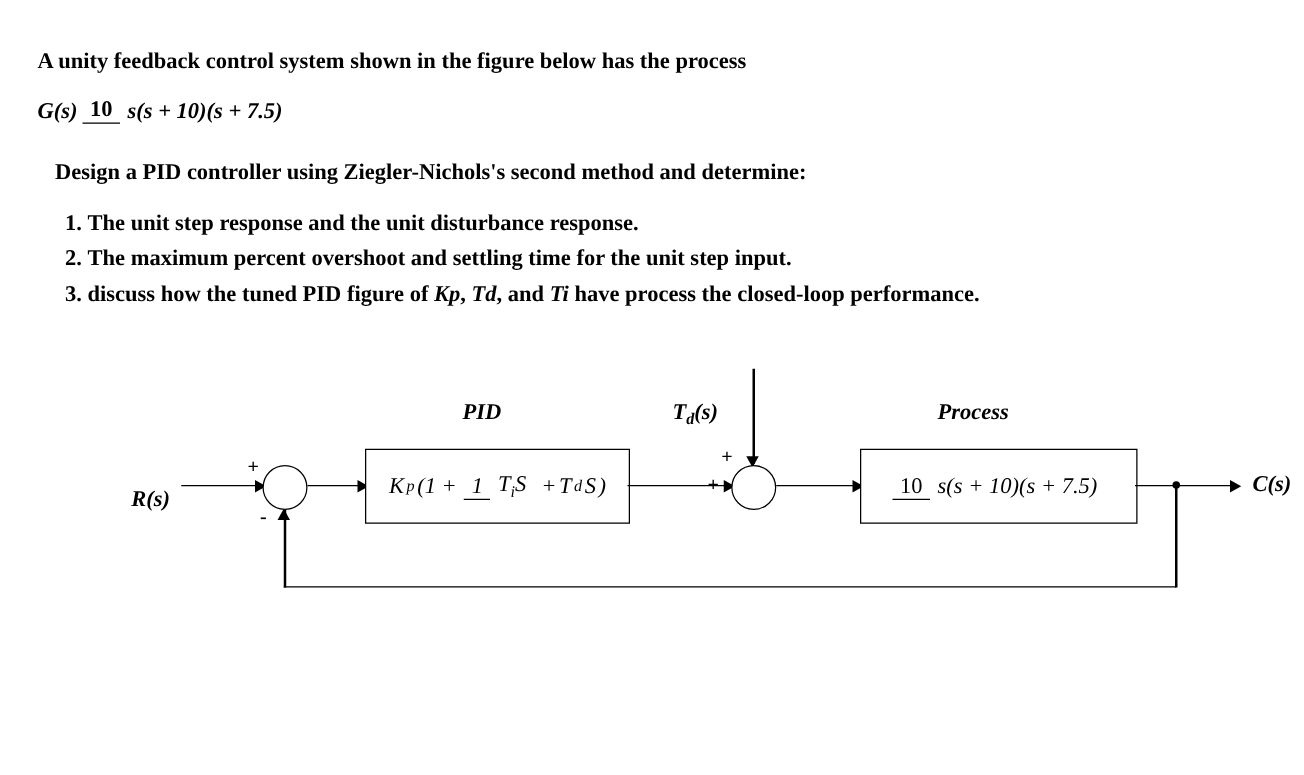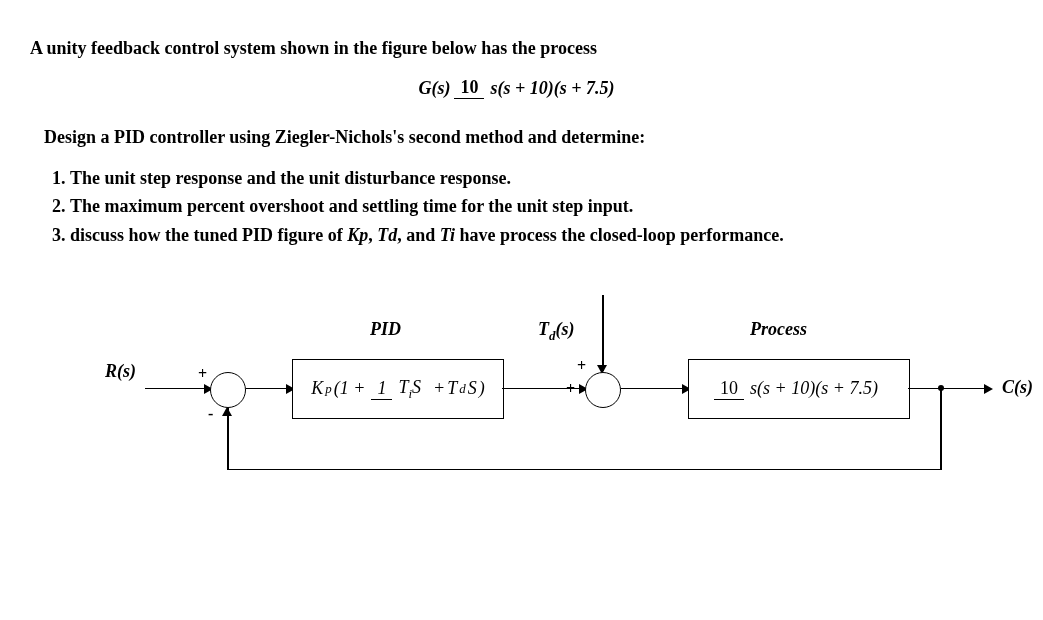--- a/index.html
+++ b/index.html
@@ -7,33 +7,33 @@
     font-size: 18px;
     color: #000;
     background: #fff;
     margin: 0;
     padding: 20px 30px;
     width: 1043px;
     box-sizing: border-box;
   }
   .bold { font-weight: bold; }
   .italic { font-style: italic; }
-  .eq-wrap { margin: 18px auto 28px; display:flex; justify-content:center; align-items:center;font-family:Liberation Serif, serif; }
+  .eq-wrap { margin: 18px auto 28px; display:flex; align-items:center;font-family:Liberation Serif, serif; }
   .frac { display:inline-flex; flex-direction:row; align-items:center; vertical-align:middle; margin:0 4px;}
   .frac-top { border-bottom:1.5px solid #000; padding:0 6px; }
   .frac-bot { padding:0 6px; }
   .para { margin: 8px 0 18px 14px; font-weight:bold; }
   ol.tasks { margin: 8px 0 30px 40px; padding:0; font-weight:bold; }
   ol.tasks li { margin: 4px 0; line-height:1.35; }
   .justify { text-align: justify; }
   .sub { font-size: 0.72em; vertical-align: sub; }
 
   
   .diagram { position:relative; width:960px; height:230px; margin-top:10px; }
-  .label-rs { position:absolute; left:75px; top:84px; font-style:italic; font-weight:bold; }
+  .label-rs { position:absolute; left:75px; top:112px; font-style:italic; font-weight:bold; }
   .label-cs { position:absolute; left:972px; top:100px; font-style:italic; font-weight:bold;text-align:right; }
   .label-pid { position:absolute; left:325px; top:42px; font-style:italic; font-weight:bold;margin-left:15px; }
   .label-process { position:absolute; left:720px; top:42px; font-style:italic; font-weight:bold; }
   .label-td { position:absolute; left:508px; top:42px; font-style:italic; font-weight:bold; }
 
   .sum { position:absolute; width:34px; height:34px; border:1.5px solid #000; border-radius:50%; background:#fff; }
   .sum1 { left:180px; top:95px; }
   .sum2 { left:555px; top:95px; }
   .plus { position:absolute; font-weight:bold; font-size:16px; }
   .plus1 { left:168px; top:88px; }

